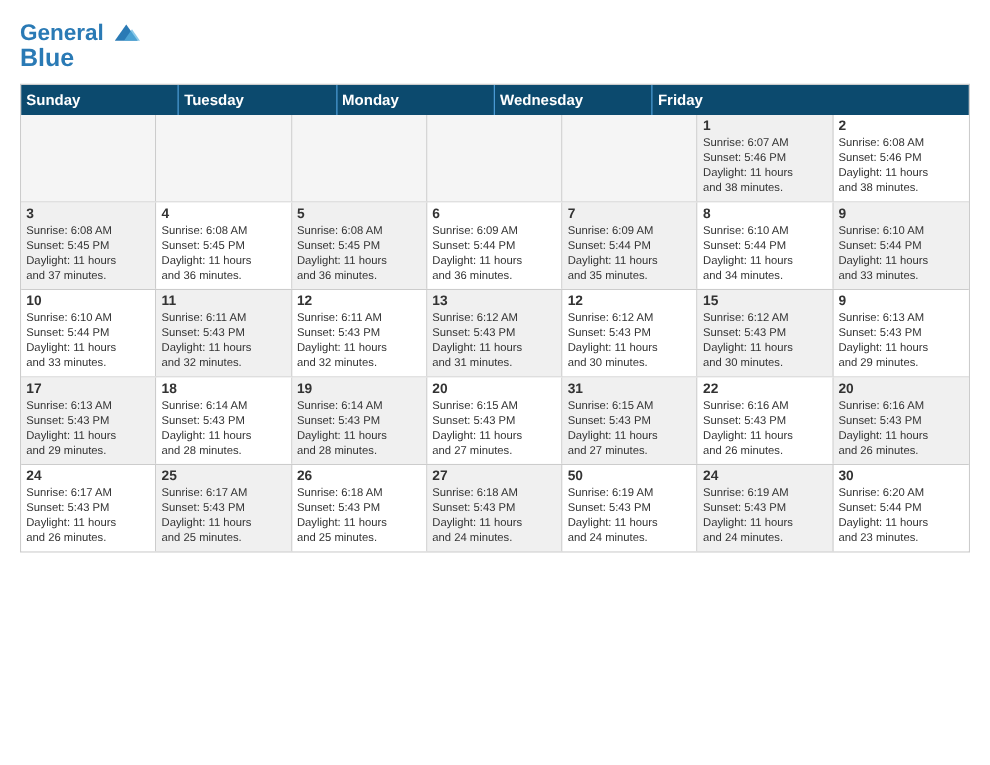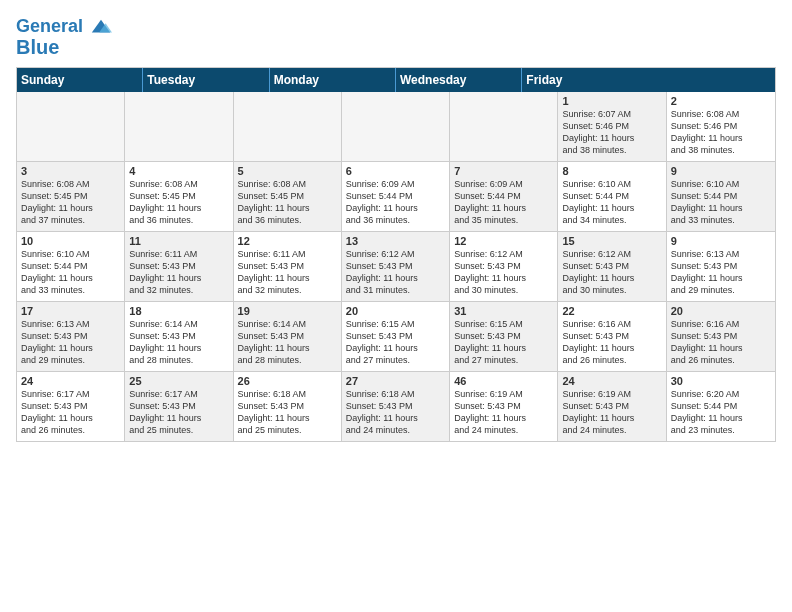--- a/index.html
+++ b/index.html
@@ -340,21 +340,21 @@
 and 25 minutes.</div>
           </div>
           <div class="cal-cell shaded">
             <div class="day-num">27</div>
             <div class="day-info" style="white-space: pre-line;">Sunrise: 6:18 AM
 Sunset: 5:43 PM
 Daylight: 11 hours
 and 24 minutes.</div>
           </div>
           <div class="cal-cell">
-            <div class="day-num">46</div>
+            <div class="day-num">50</div>
             <div class="day-info" style="white-space: pre-line;">Sunrise: 6:19 AM
 Sunset: 5:43 PM
 Daylight: 11 hours
 and 24 minutes.</div>
           </div>
           <div class="cal-cell shaded">
             <div class="day-num">24</div>
             <div class="day-info" style="white-space: pre-line;">Sunrise: 6:19 AM
 Sunset: 5:43 PM
 Daylight: 11 hours

